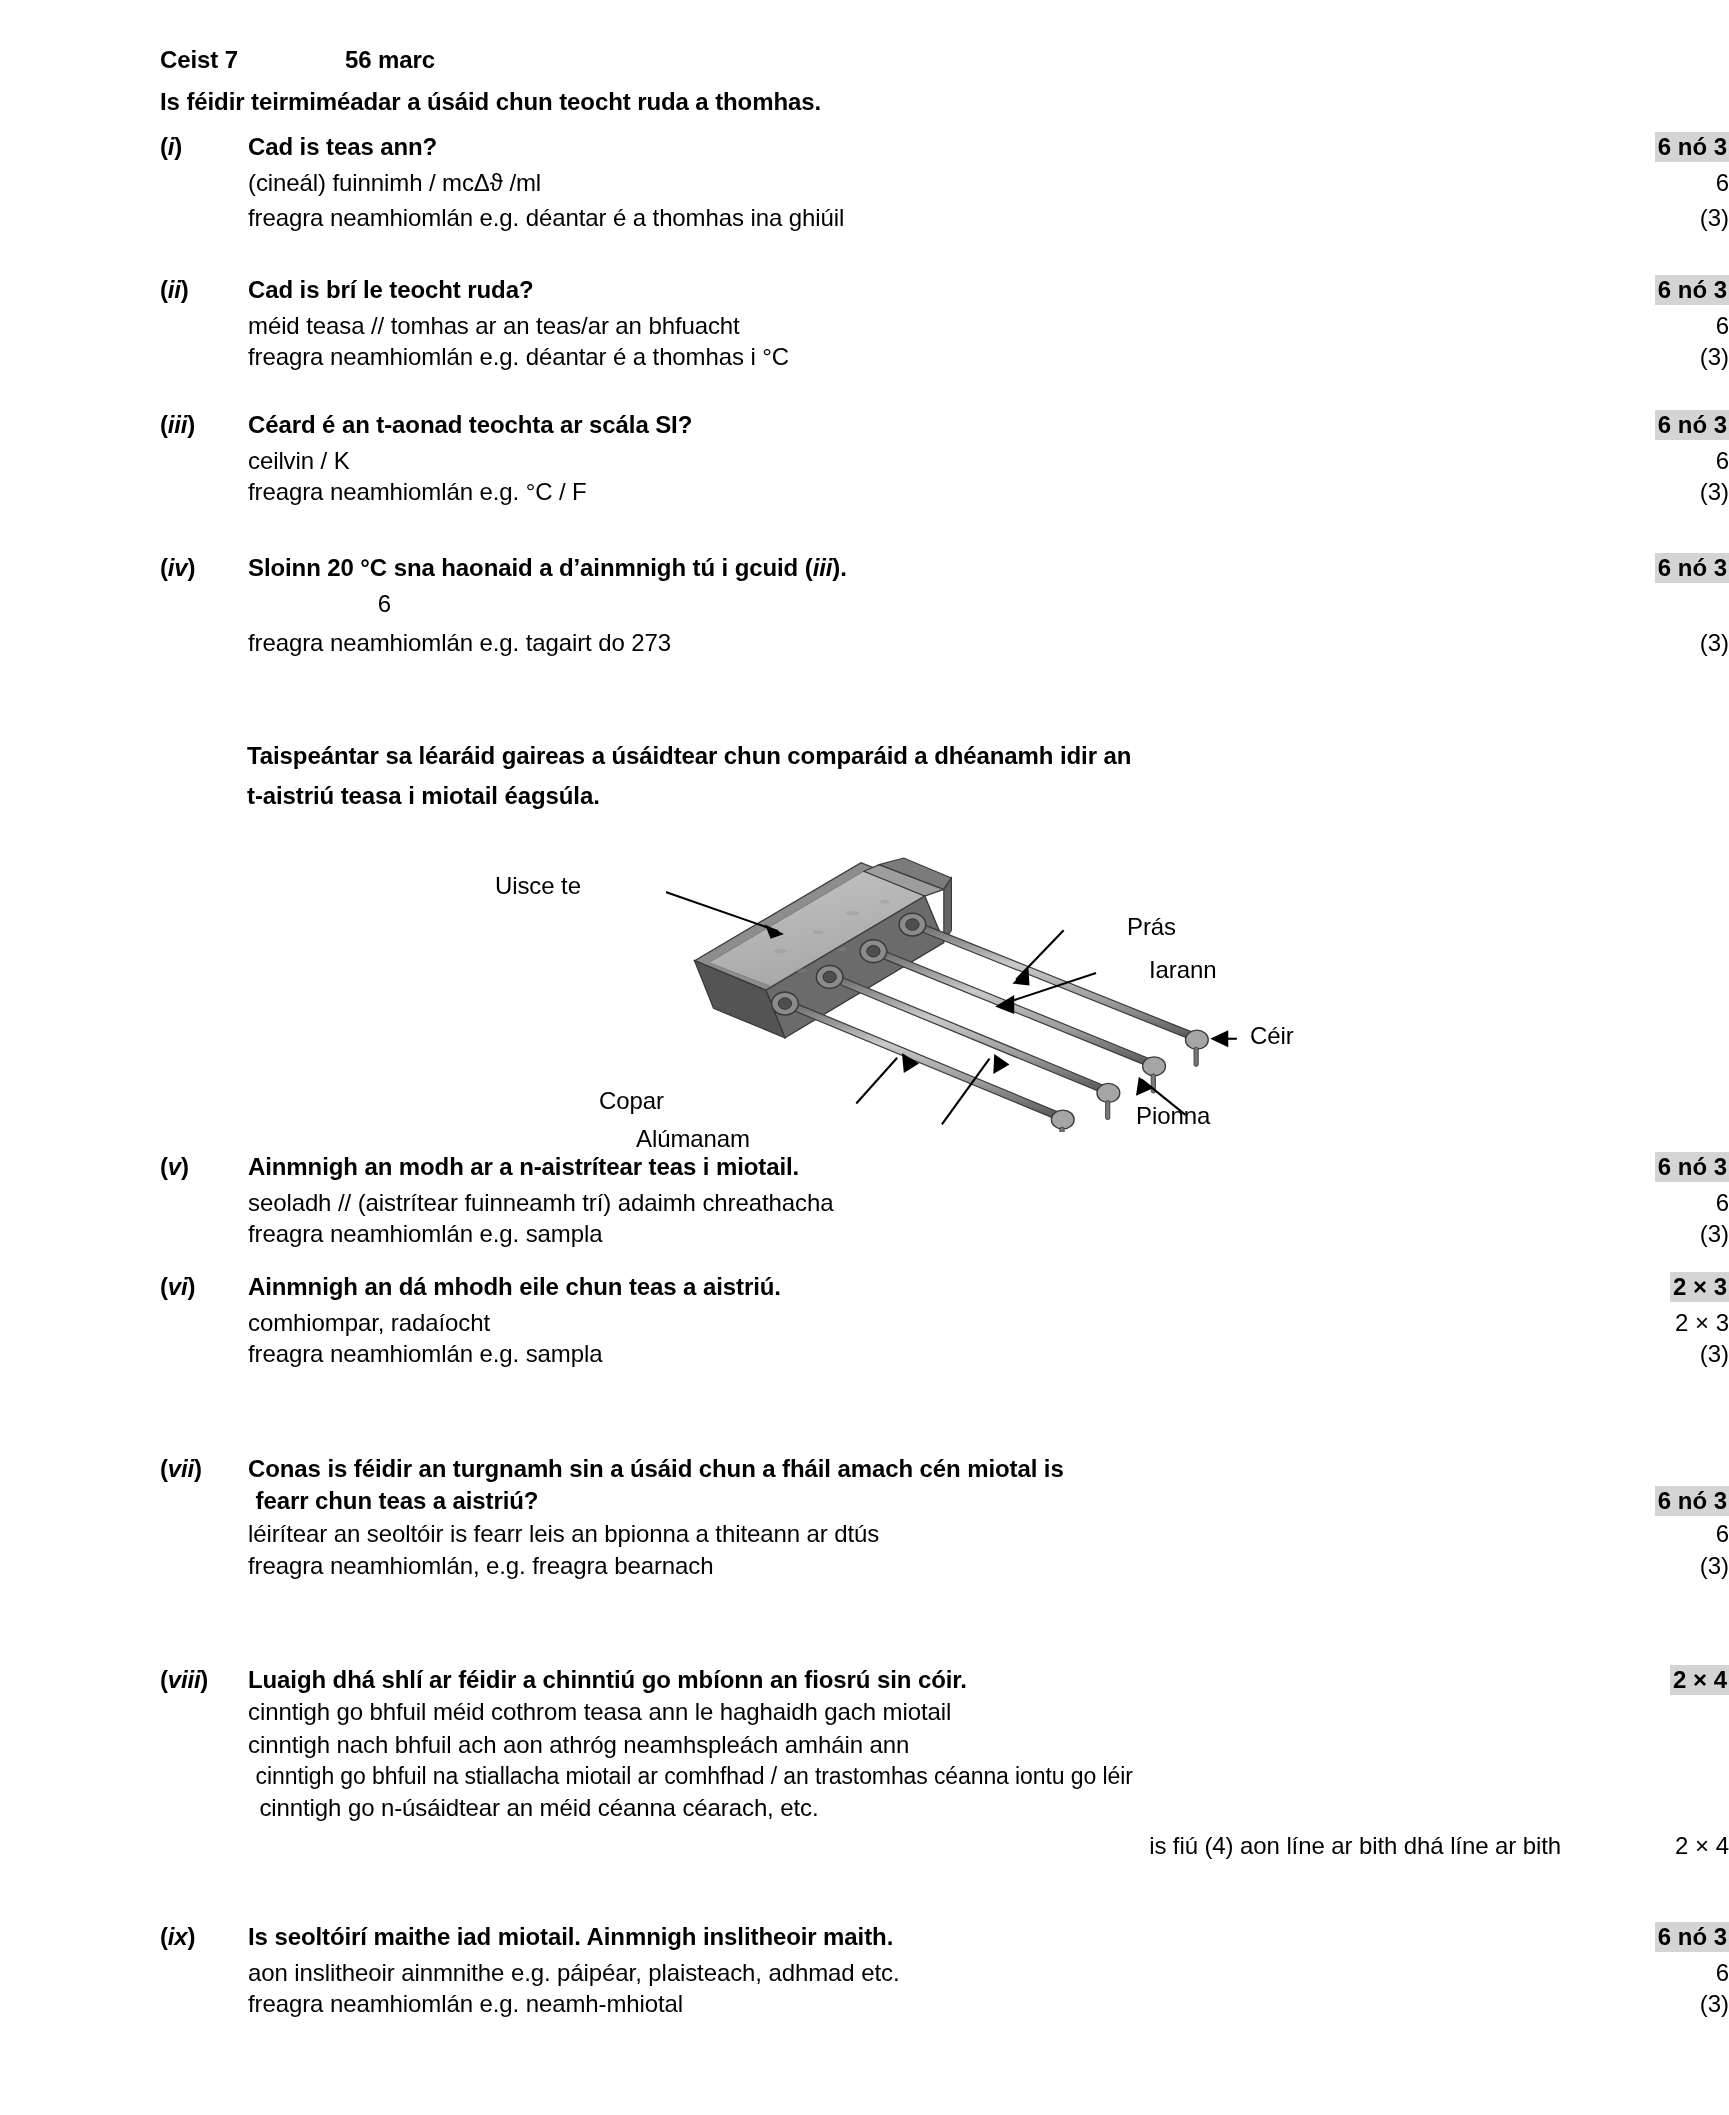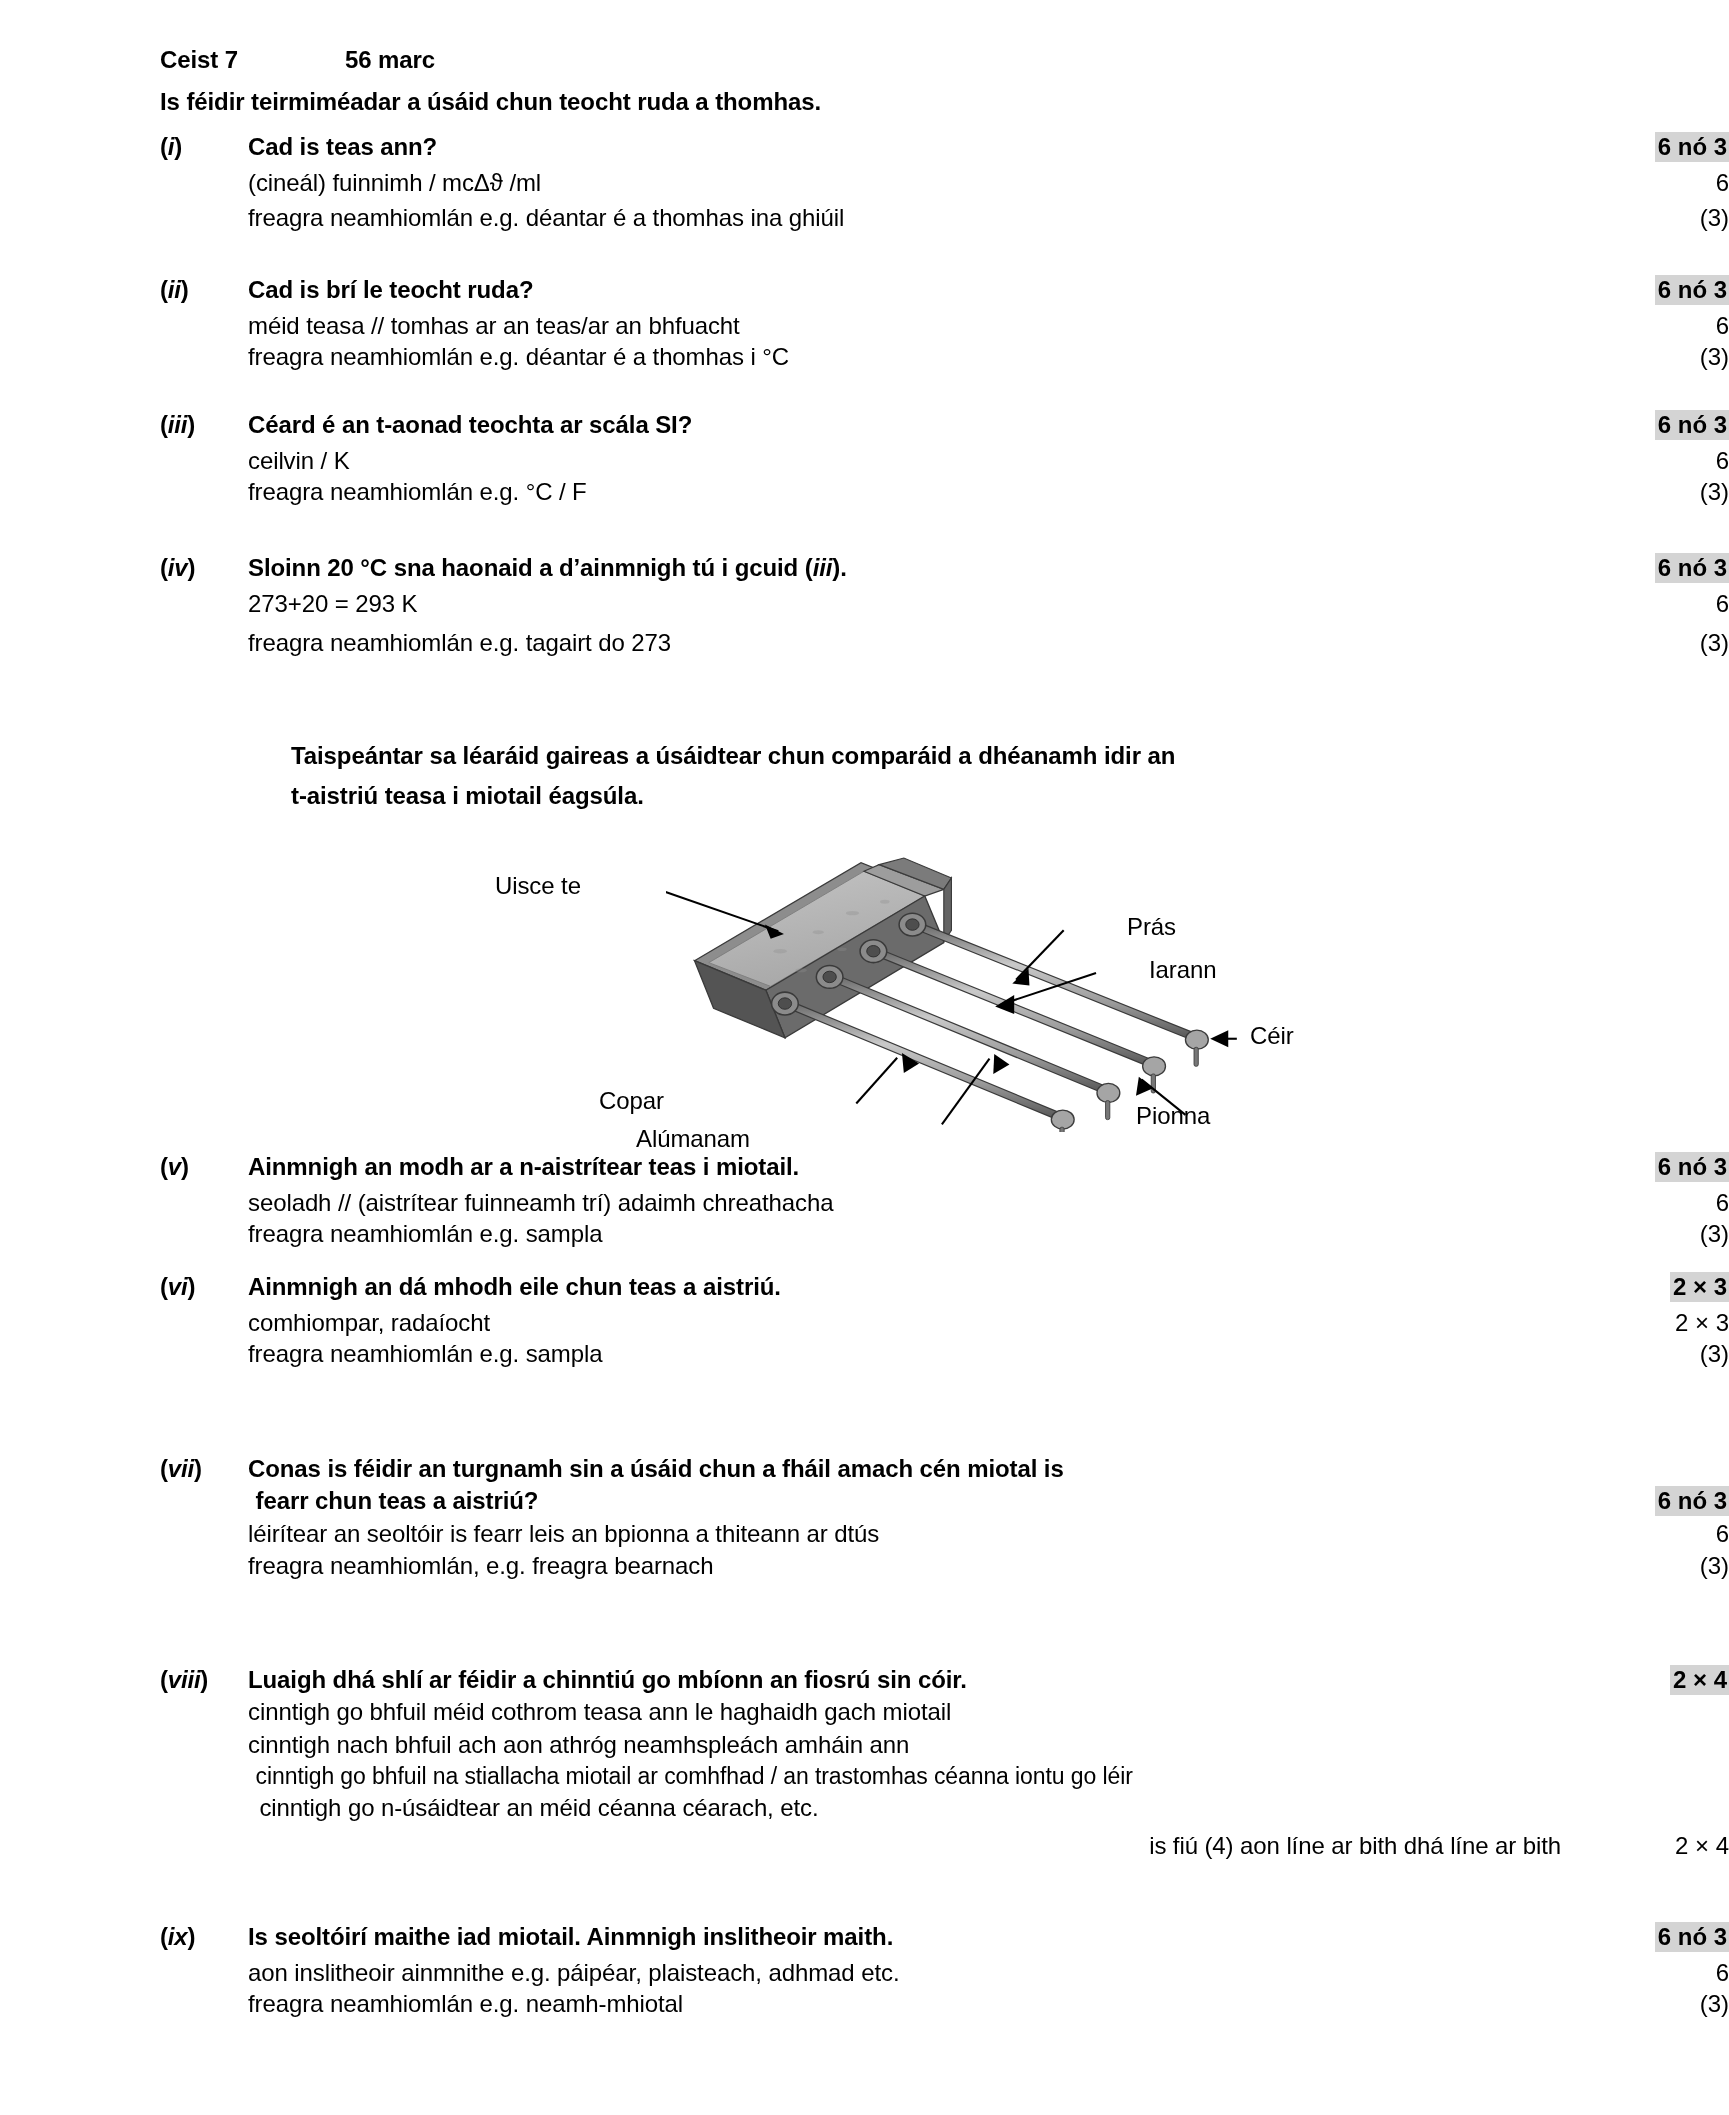--- a/index.html
+++ b/index.html
@@ -95,21 +95,20 @@
   
   .intro {
     position: absolute;
     left: 247px;
     top: 736px;
     width: 1065px;
     font-size: 24px;
     font-weight: bold;
     line-height: 40px;
     letter-spacing: -0.1px;
-    margin-left: 44px;
   }
 
   
   .qblock { position: absolute; left: 0; width: 1729px; }
 
   
   .diagram-wrap {
     position: absolute;
     left: 666px;
     top: 818px;
@@ -190,21 +189,20 @@
   </div>
 
   <div class="qblock" style="top:554px;">
     <div class="row">
       <div class="rom">(<i>iv</i>)</div>
       <div class="qtext">Sloinn 20 °C sna haonaid a d’ainmnigh tú i gcuid (<i>iii</i>).</div>
       <div class="marks hl"><span class="box">6 nó 3</span></div>
     </div>
     <div class="row" style="margin-top:7.6px;">
       <div class="rom"></div>
-      <div class="atext">273+20 = 293 K</div>
       <div class="marks">6</div>
     </div>
     <div class="row" style="margin-top:11.4px;">
       <div class="rom"></div>
       <div class="atext">freagra neamhiomlán e.g. tagairt do 273</div>
       <div class="marks">(3)</div>
     </div>
   </div>
 
   <div class="intro">

